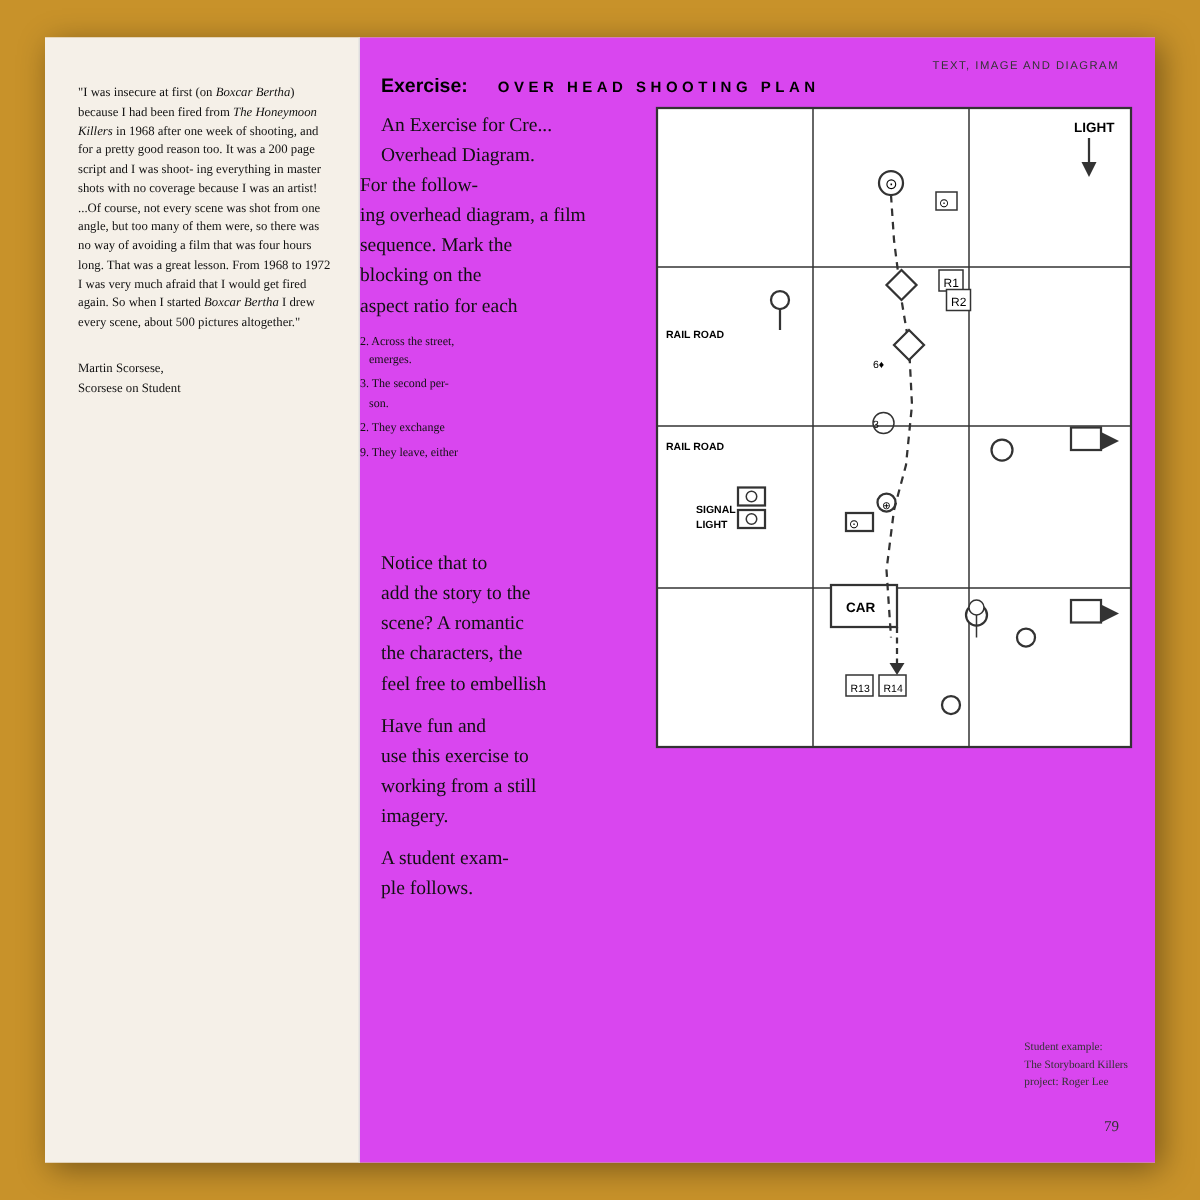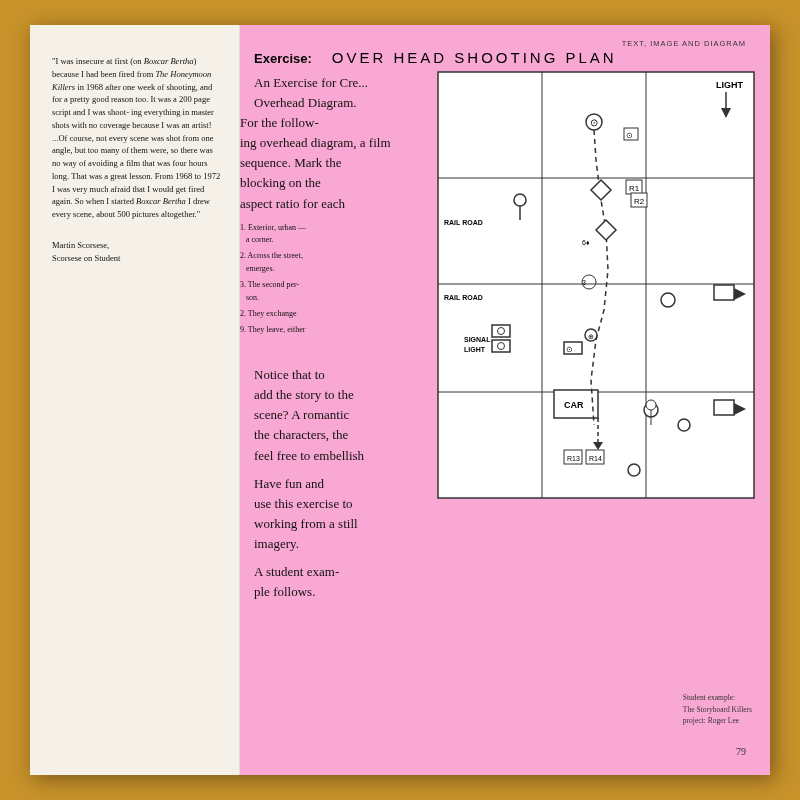--- a/index.html
+++ b/index.html
@@ -48,21 +48,21 @@
     .attribution {
       margin-top: 18px;
       font-size: 8.5px;
       line-height: 1.6;
       color: #111;
     }
 
     
     .right-page {
       flex: 1;
-      background: #f9a8d4;
+      background: #d946ef;
       padding: 20px 24px 20px 20px;
       position: relative;
       overflow: hidden;
     }
 
     .page-header {
       position: absolute;
       top: 14px;
       right: 24px;
       font-size: 7.5px;
@@ -149,37 +149,36 @@
       <div class="italic">Scorsese on Student</div>
     </div>
   </div>
 
   <div class="right-page">
 
     <div class="page-header">TEXT, IMAGE AND DIAGRAM</div>
 
     <div style="position:absolute; top:24px; left:14px; display:flex; align-items:baseline; gap:20px;">
       <span style="font-size:13px;font-weight:bold;font-family:Arial,sans-serif;">Exercise:</span>
-      <span style="font-size:15px;font-weight:normal;letter-spacing:3px;font-family:Arial,sans-serif;text-align:right;">OVER HEAD SHOOTING    PLAN</span>
+      <span style="font-size:10px;font-weight:bold;letter-spacing:3px;font-family:Arial,sans-serif;text-align:right;">OVER HEAD SHOOTING    PLAN</span>
     </div>
 
     <div style="position:absolute;top:48px;left:14px;width:190px;">
       <div class="body-text">An Exercise for Cre...<br>Overhead Diagram.</div>
     </div>
 
     <div style="position:absolute;top:88px;left:0;width:180px;">
       <div class="body-text">
         For the follow-<br>
         ing overhead diagram, a film<br>
         sequence. Mark the<br>
         blocking on the<br>
         aspect ratio for each
       </div>
 
-      <div class="numbered-item">1. Exterior, urban —<br>&nbsp;&nbsp;&nbsp;a corner.</div>
       <div class="numbered-item">2. Across the street,<br>&nbsp;&nbsp;&nbsp;emerges.</div>
       <div class="numbered-item">3. The second per-<br>&nbsp;&nbsp;&nbsp;son.</div>
       <div class="numbered-item">2. They exchange</div>
       <div class="numbered-item">9. They leave, either</div>
     </div>
 
     <div style="position:absolute;top:340px;left:14px;width:185px;">
       <div class="body-text">
         Notice that to<br>
         add the story to the<br>

